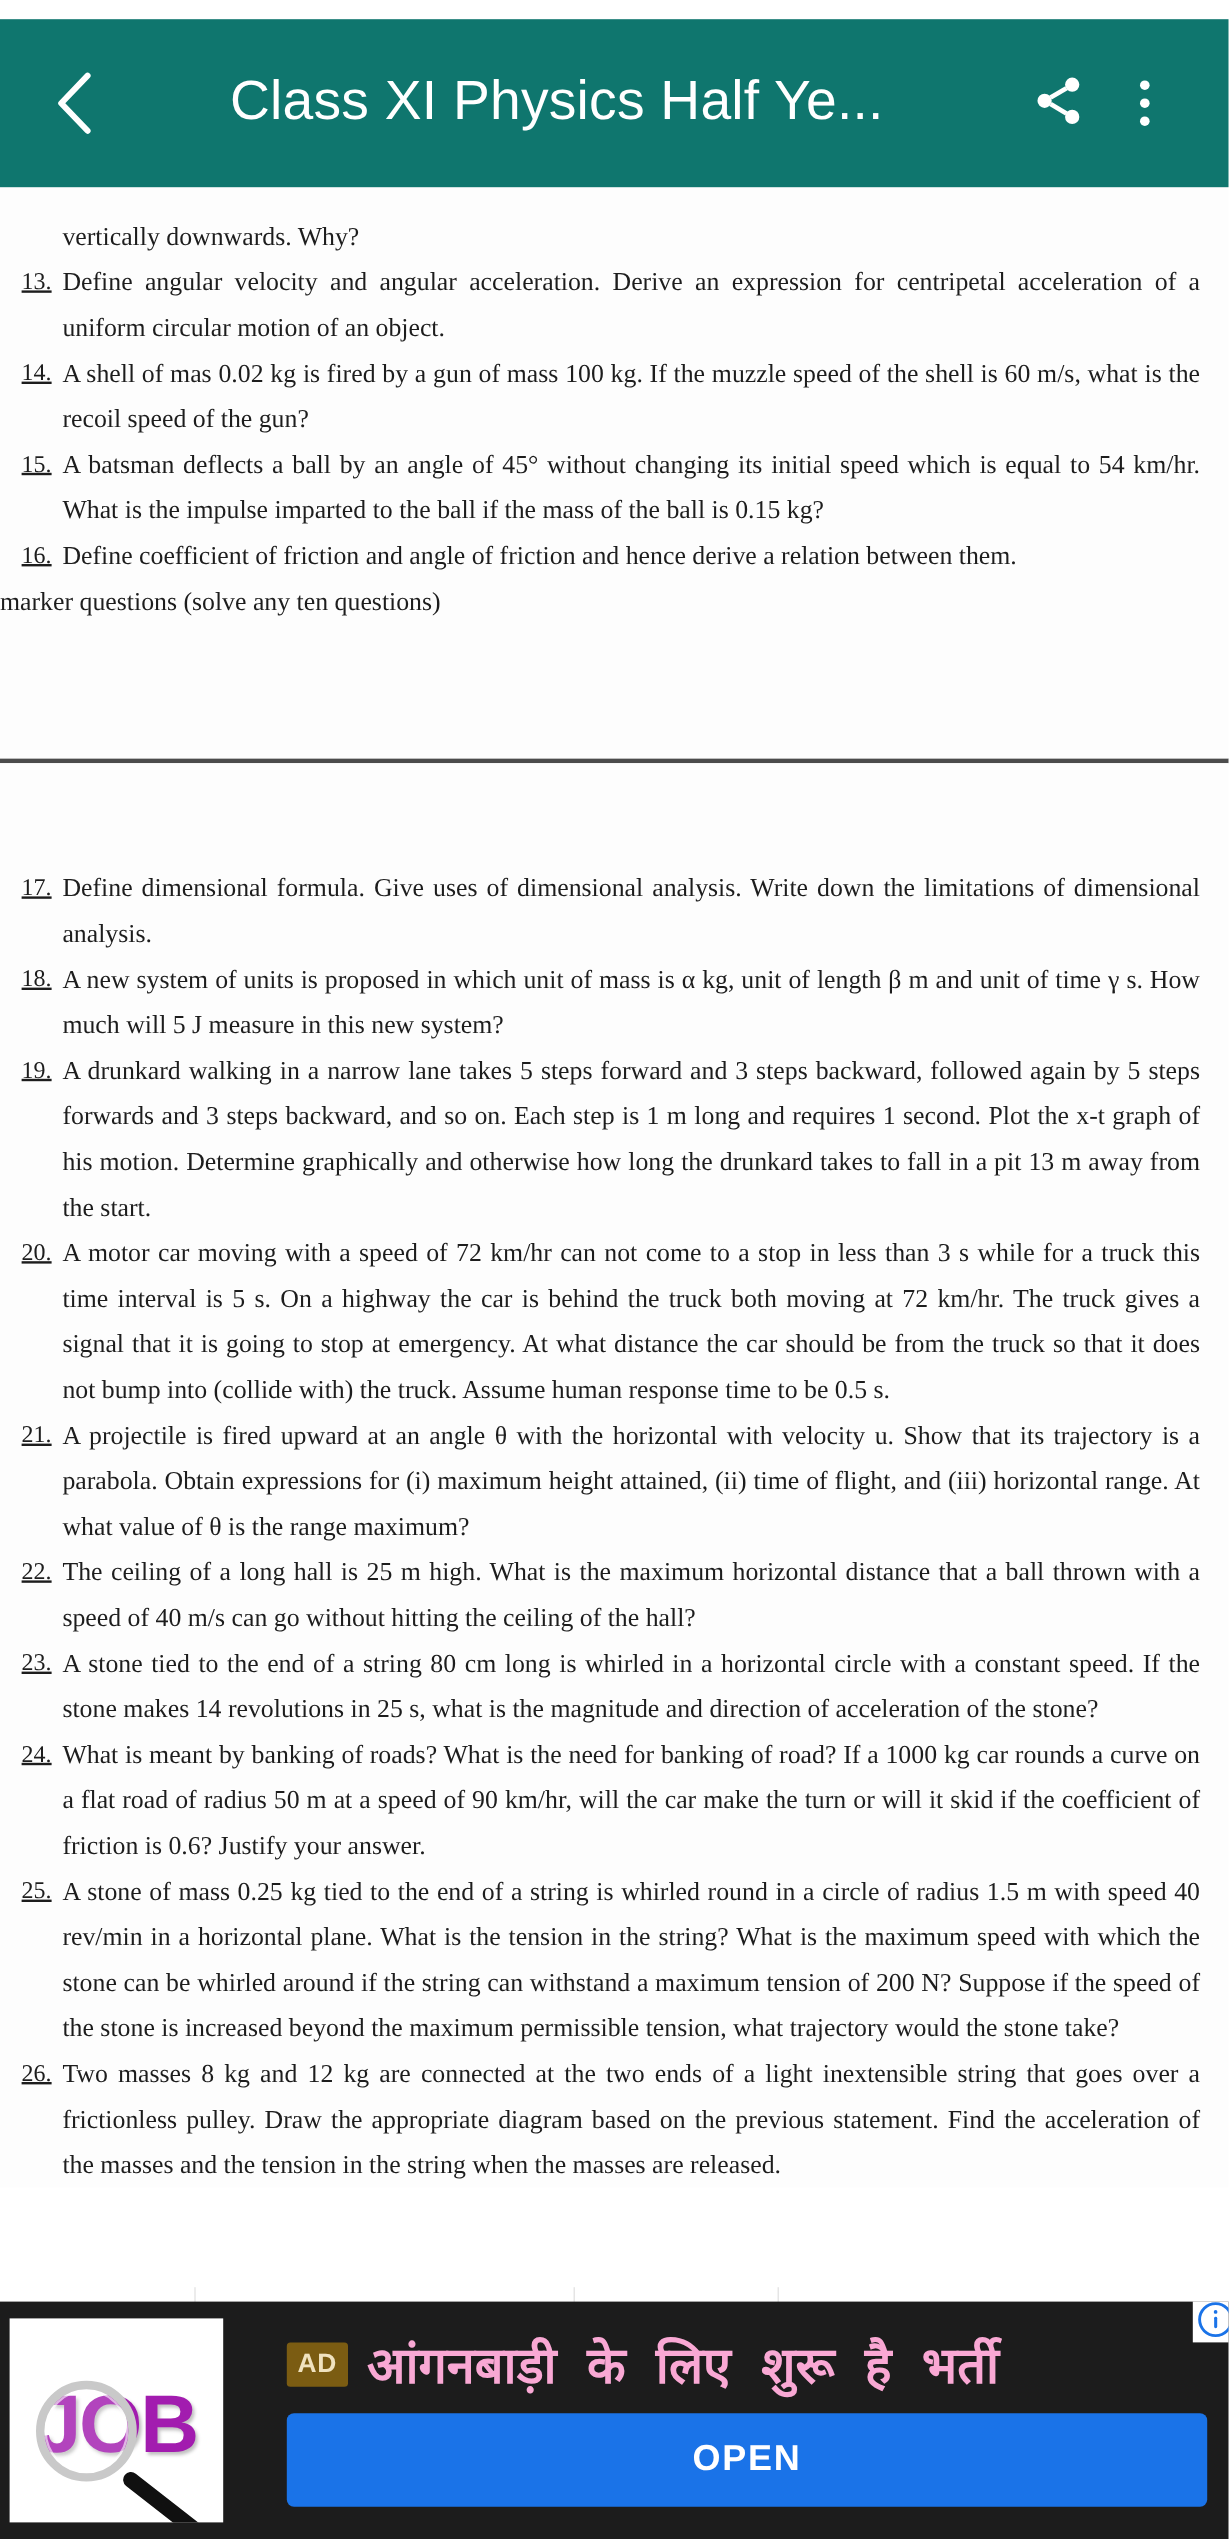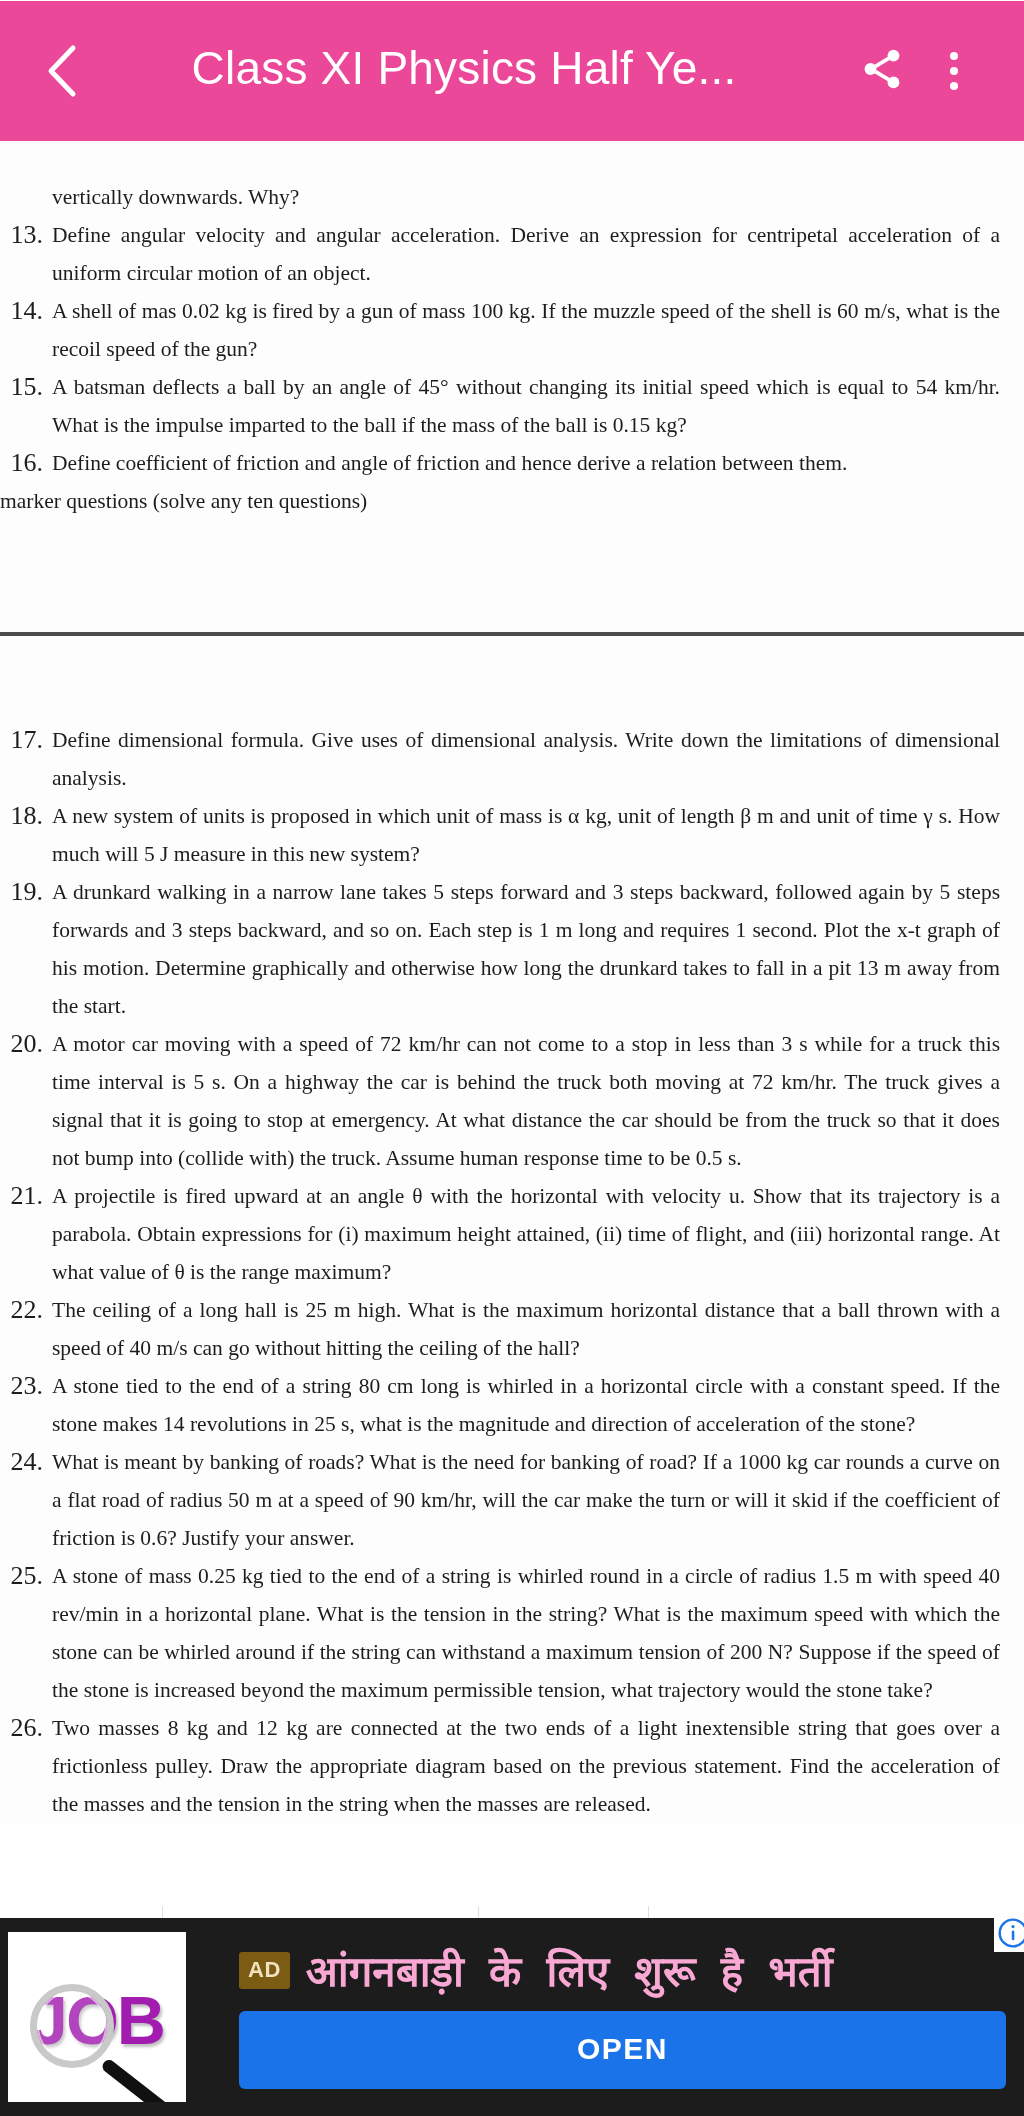--- a/index.html
+++ b/index.html
@@ -14,24 +14,24 @@
     position: relative;
     width: 1024px;
     height: 2116px;
     background: #ffffff;
     overflow: hidden;
   }
 
   
   .appbar {
     position: absolute;
-    top: 1px; left: 0;
+    top: 16px; left: 0;
     width: 1024px;
     height: 140px;
-    background: #ec4899;
+    background: #0f766e;
     display: flex;
     align-items: center;
     padding: 0 34px;
     z-index: 20;
   }
   .back-btn {
     width: 58px; height: 58px;
     display: flex; align-items: center; justify-content: center;
     flex: 0 0 auto;
     cursor: pointer;
@@ -95,22 +95,23 @@
     align-items: flex-start;
     color: #1d1d1d;
     font-size: 21.5px;
     line-height: 38px;
     padding: 0 24px 0 0;
   }
   .q .num {
     flex: 0 0 52px;
     text-align: right;
     padding-right: 9px;
-    font-size: 26px;
+    font-size: 20px;
     line-height: 38px;
+    text-decoration: underline;
   }
   .q .body {
     flex: 1 1 auto;
     text-align: justify;
     text-justify: inter-word;
     hyphens: none;
   }
   .q.tight .body { text-align: left; }
 
   .plain-line {

